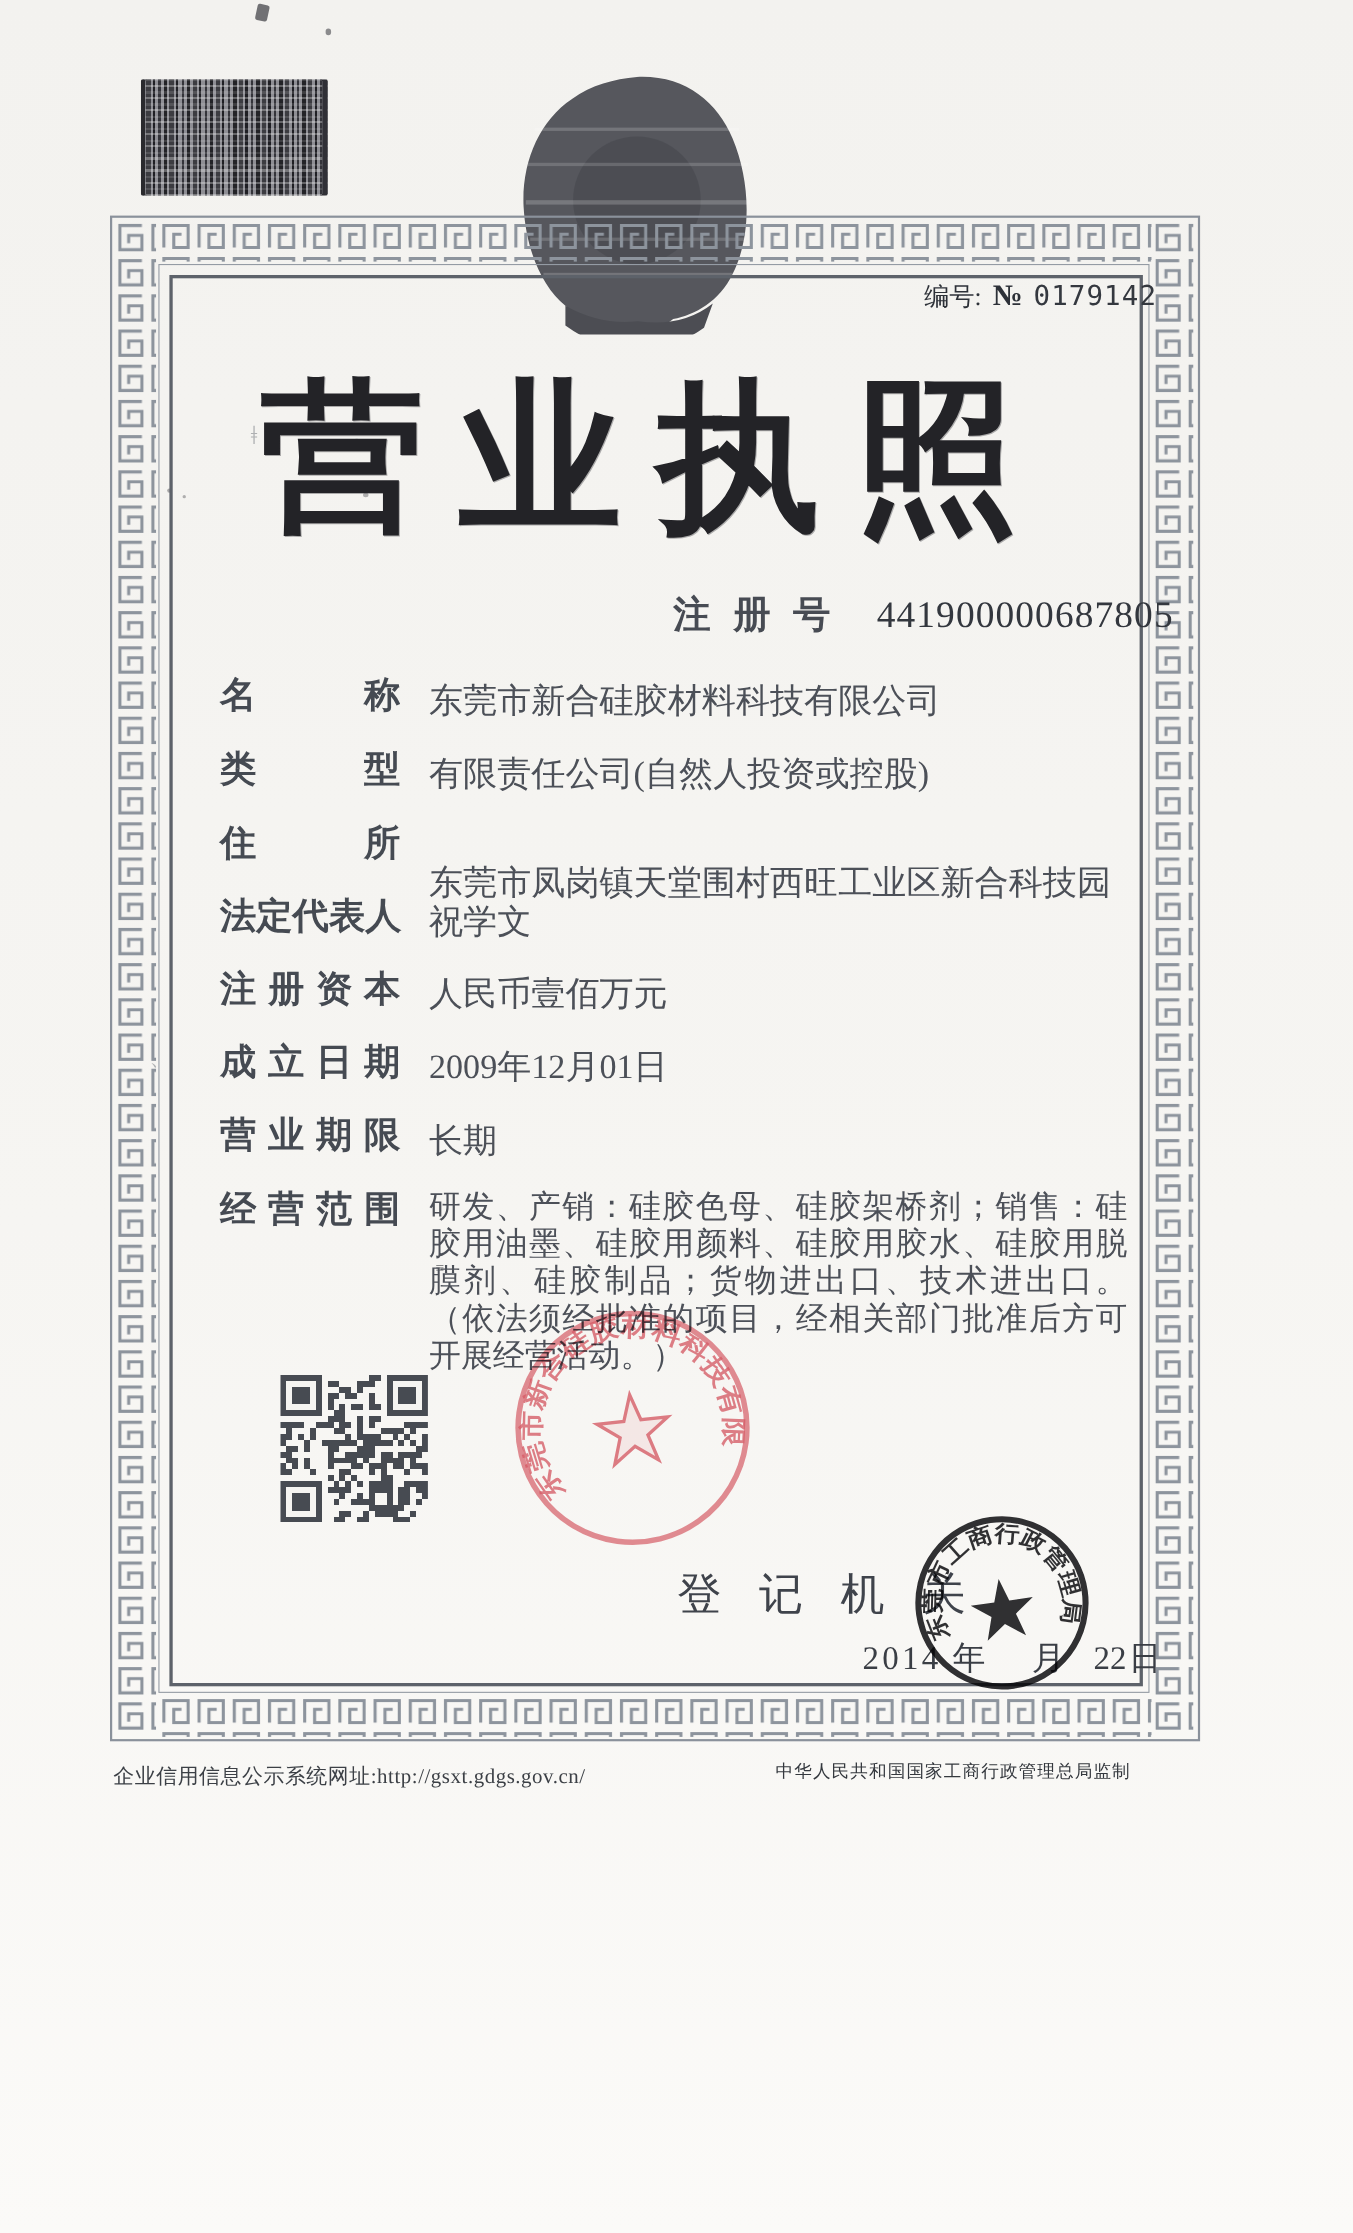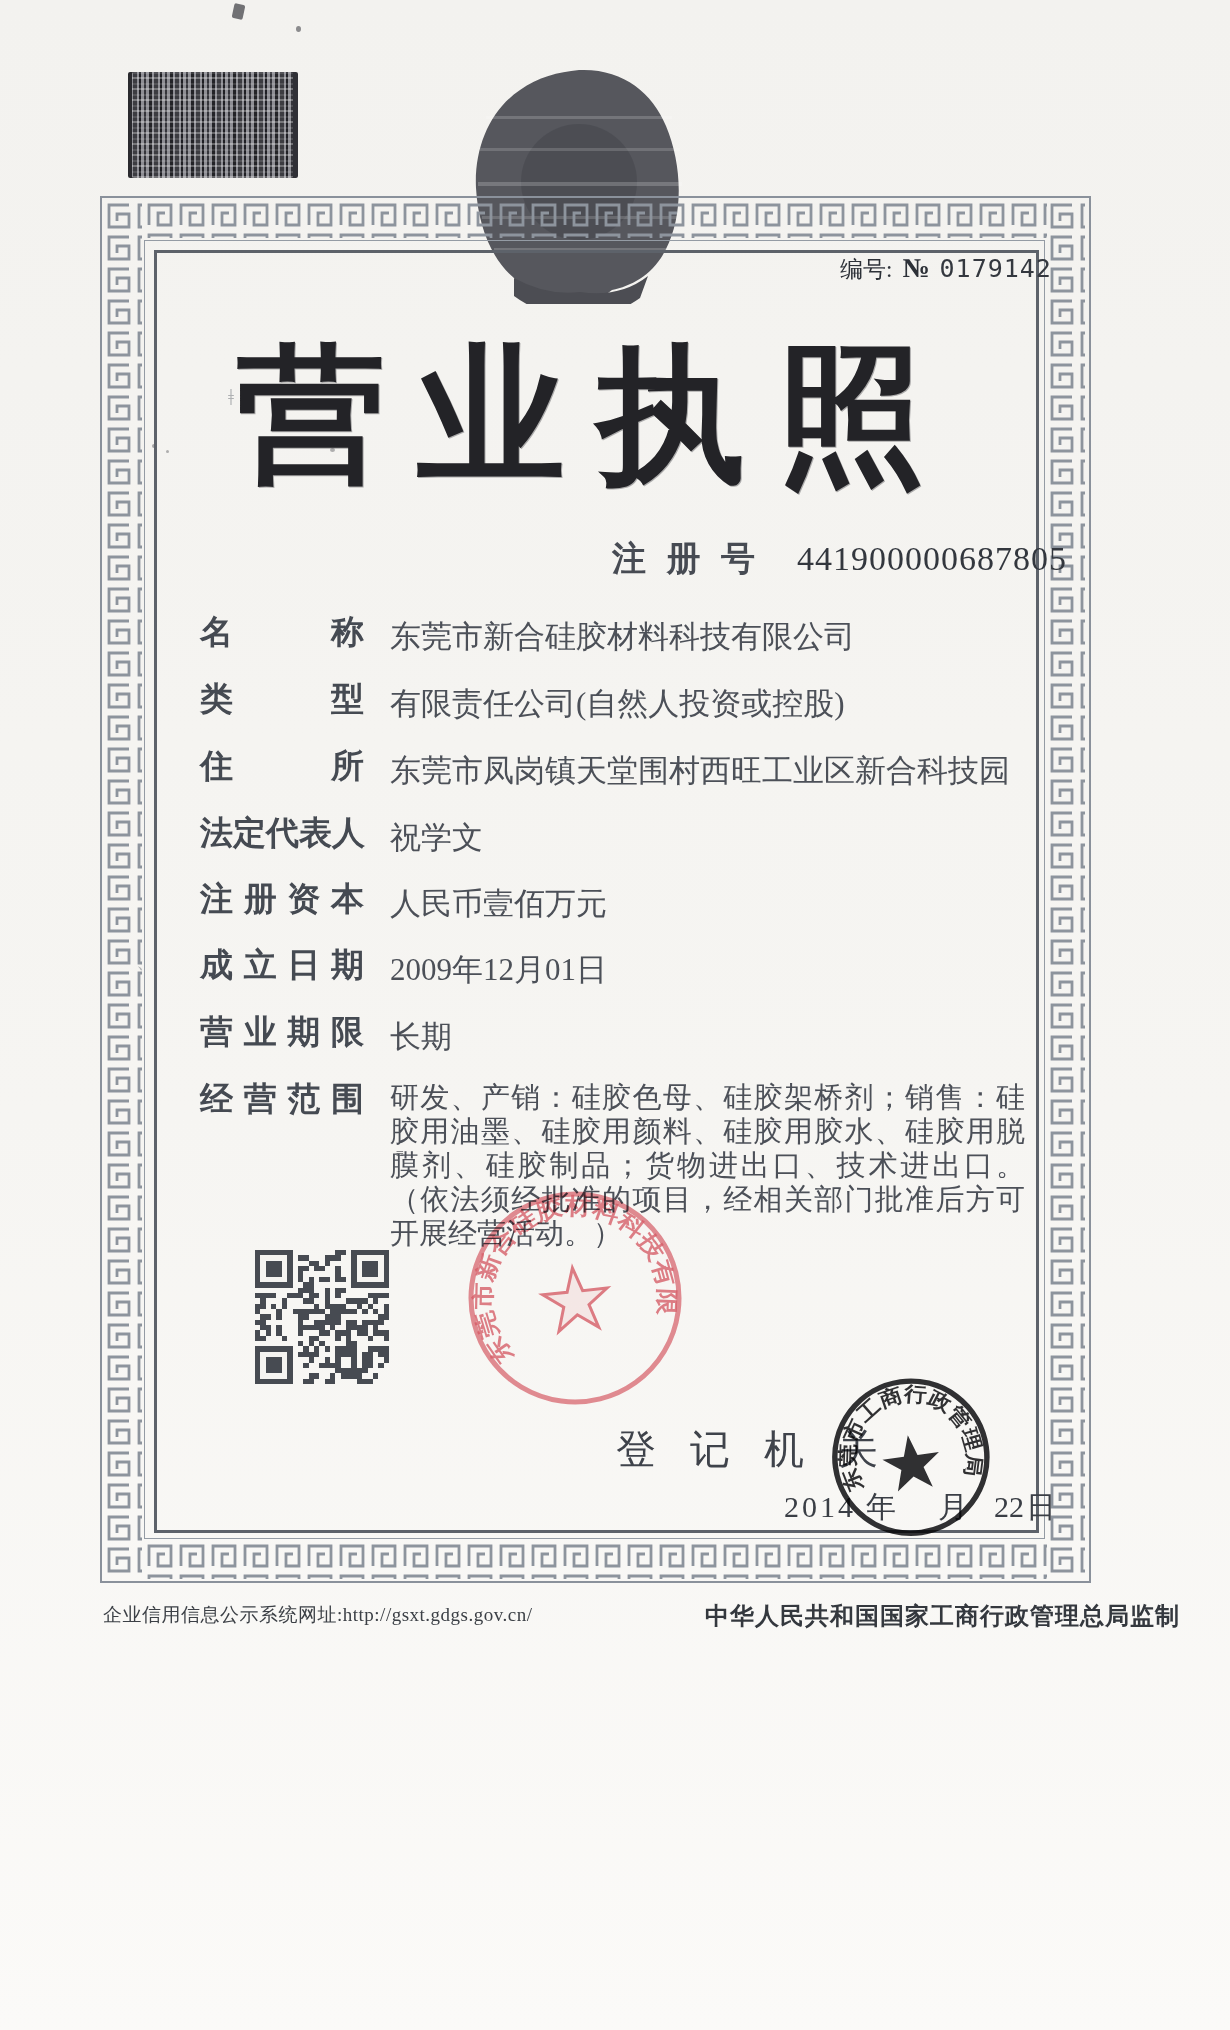--- a/index.html
+++ b/index.html
@@ -42,21 +42,21 @@
   .reg-org{position:absolute;left:616px;top:1422px;font-size:40px;letter-spacing:12px;
            font-weight:400;color:#3f434b;white-space:nowrap;}
   .date-line{position:absolute;left:752px;top:1487px;font-size:30px;color:#3a3e45;white-space:nowrap;}
   .date-line .yr{letter-spacing:3px;margin-left:32px;}
   .date-line .u1{margin-left:10px;}
   .date-line .u2{margin-left:42px;}
   .date-line .dd{margin-left:26px;}
   .date-line .u3{margin-left:2px;}
   
   .footer-left{position:absolute;left:103px;top:1602px;font-size:19px;color:#3c4046;letter-spacing:.5px;}
-  .footer-right{position:absolute;left:705px;top:1600px;font-size:24px;color:#34383e;font-weight:700;letter-spacing:1px;}
+  .footer-right{position:absolute;left:705px;top:1600px;font-size:16px;color:#34383e;font-weight:400;letter-spacing:1px;}
   
   .stamp{position:absolute;mix-blend-mode:multiply;}
   .red-stamp{left:455px;top:1178px;transform:rotate(-14deg);}
   .black-stamp{left:822px;top:1368px;transform:rotate(-8deg);}
   .qr{position:absolute;left:255px;top:1250px;width:134px;height:134px;}
   .speck{position:absolute;background:#46464b;}
   .smudge{position:absolute;color:#6a6f76;}
 </style>
 </head>
 <body>
@@ -152,21 +152,21 @@
         <span>类</span>
         <span>型</span>
       </div>
     <div class="fvalue" style="top:683px;">有限责任公司(自然人投资或控股)</div>
   </div>
   <div>
     <div class="flabel" style="top:744px;">
         <span>住</span>
         <span>所</span>
       </div>
-    <div class="fvalue" style="top:750px;">东莞市凤岗镇天堂围村西旺工业区新合科技园</div>
+    <div class="fvalue" style="top:782px;">东莞市凤岗镇天堂围村西旺工业区新合科技园</div>
   </div>
   <div>
     <div class="flabel" style="top:811px;">
         <span>法</span>
         <span>定</span>
         <span>代</span>
         <span>表</span>
         <span>人</span>
       </div>
     <div class="fvalue" style="top:817px;">祝学文</div>

